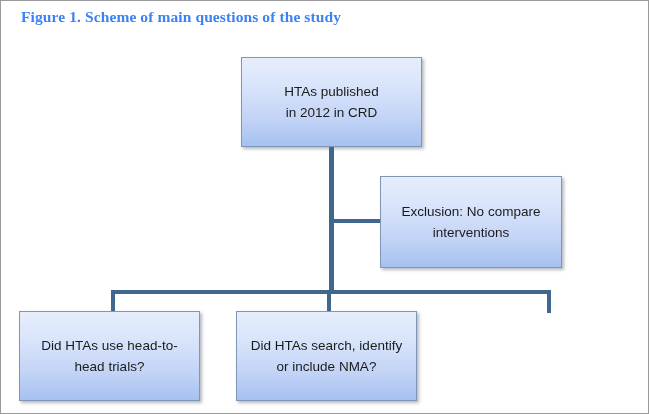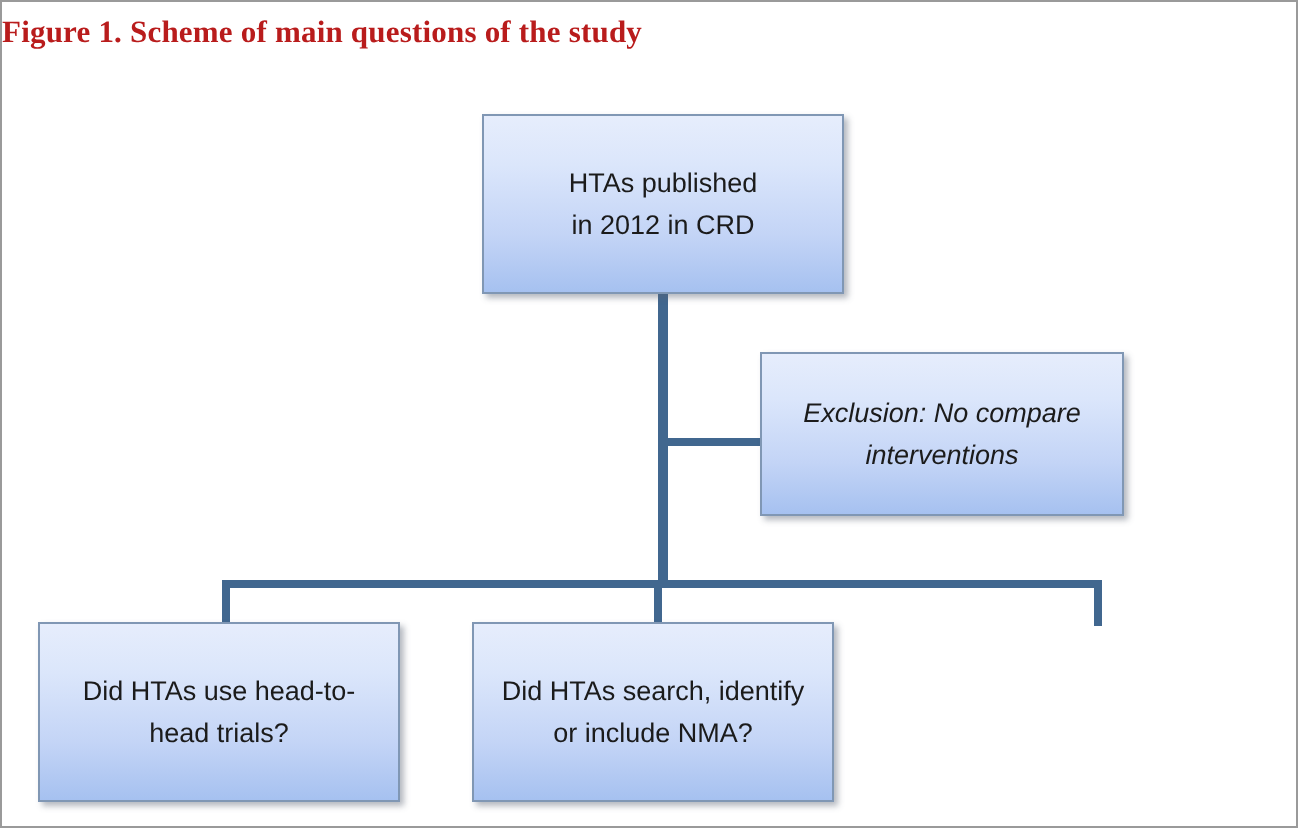--- a/index.html
+++ b/index.html
@@ -16,27 +16,27 @@
   #figure-root {
     position: relative;
     width: 649px;
     height: 414px;
     background: #ffffff;
     box-sizing: border-box;
     border: 1px solid #9a9a9a;
   }
   .figure-title {
     position: absolute;
-    left: 0;
+    left: 20px;
     top: 7px;
     font-family: "Liberation Serif", serif;
     font-weight: bold;
     font-size: 15.5px;
     letter-spacing: 0.1px;
-    color: #b91c1c;
+    color: #3b82f6;
     white-space: nowrap;
   }
   .flow-box {
     position: absolute;
     box-sizing: border-box;
     border: 1px solid #8097b4;
     background: linear-gradient(to bottom, #e6edfc 0%, #dbe6fb 28%, #c3d4f6 68%, #a6c1f0 100%);
     box-shadow: 2px 2px 3px rgba(90, 100, 115, 0.45);
     display: flex;
     align-items: center;
@@ -58,22 +58,21 @@
   #box-top {
     left: 240px;
     top: 56px;
     width: 181px;
     height: 90px;
   }
   #box-exclusion {
     left: 379px;
     top: 175px;
     width: 182px;
-    height: 82px;
-    font-style: italic;
+    height: 92px;
   }
   #box-q1 {
     left: 18px;
     top: 310px;
     width: 181px;
     height: 90px;
   }
   #box-q2 {
     left: 235px;
     top: 310px;

